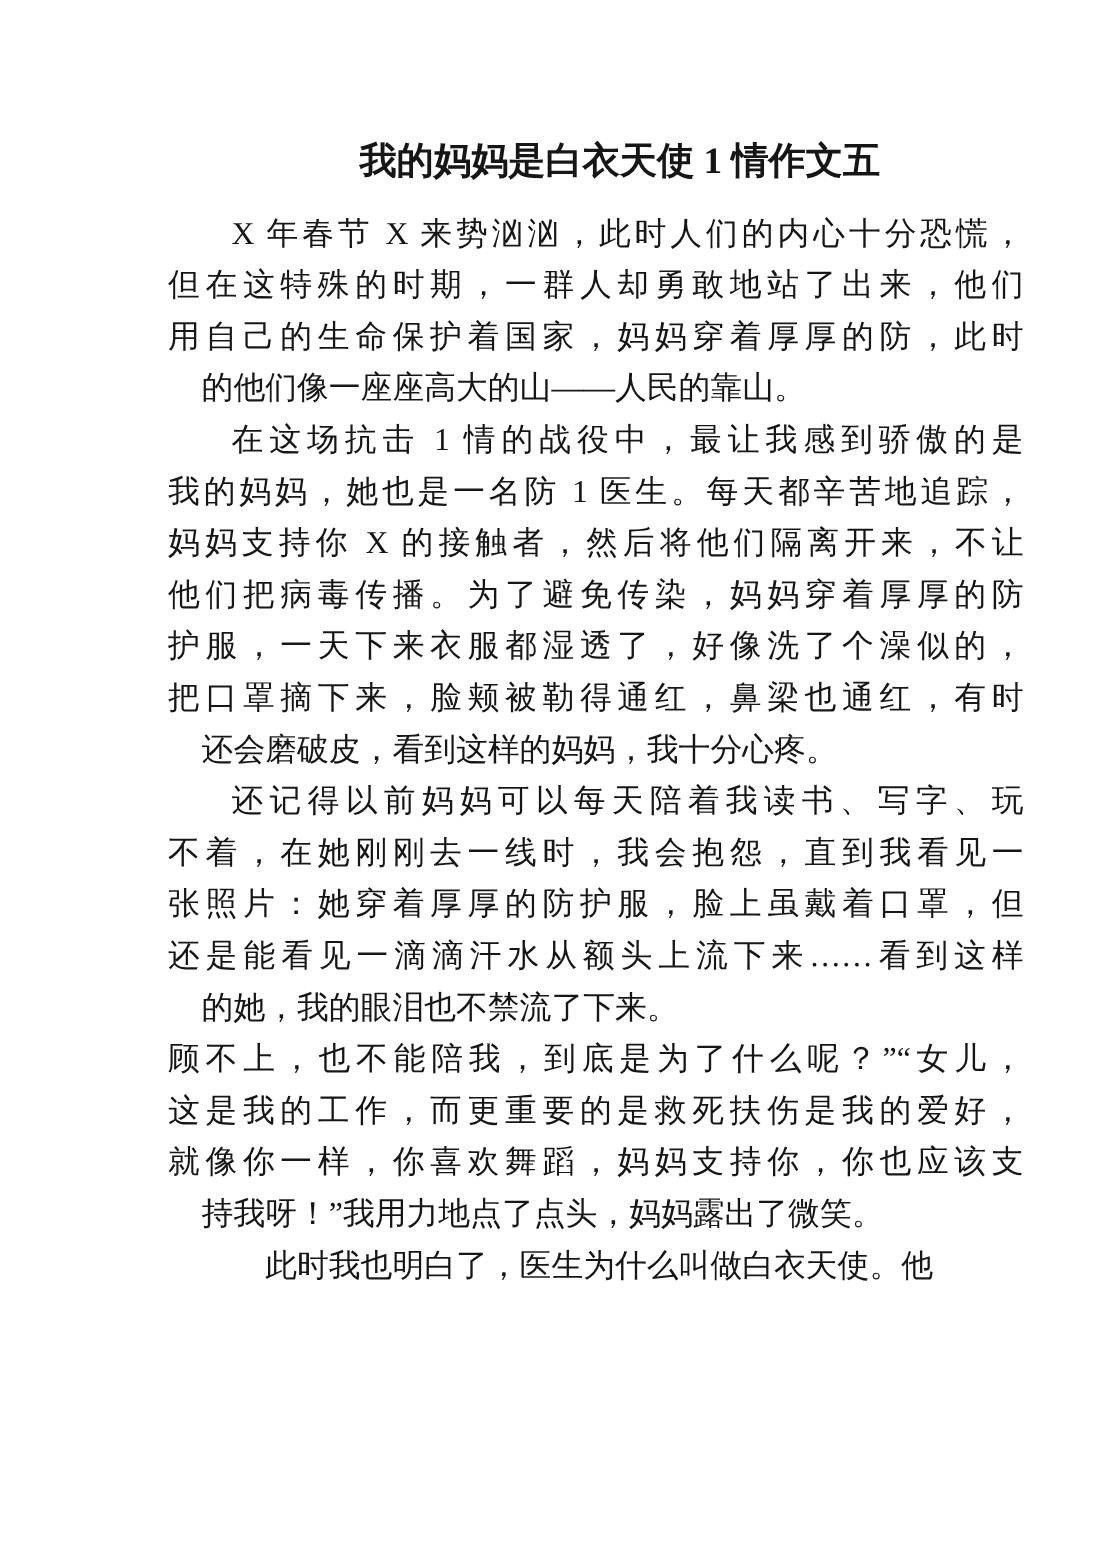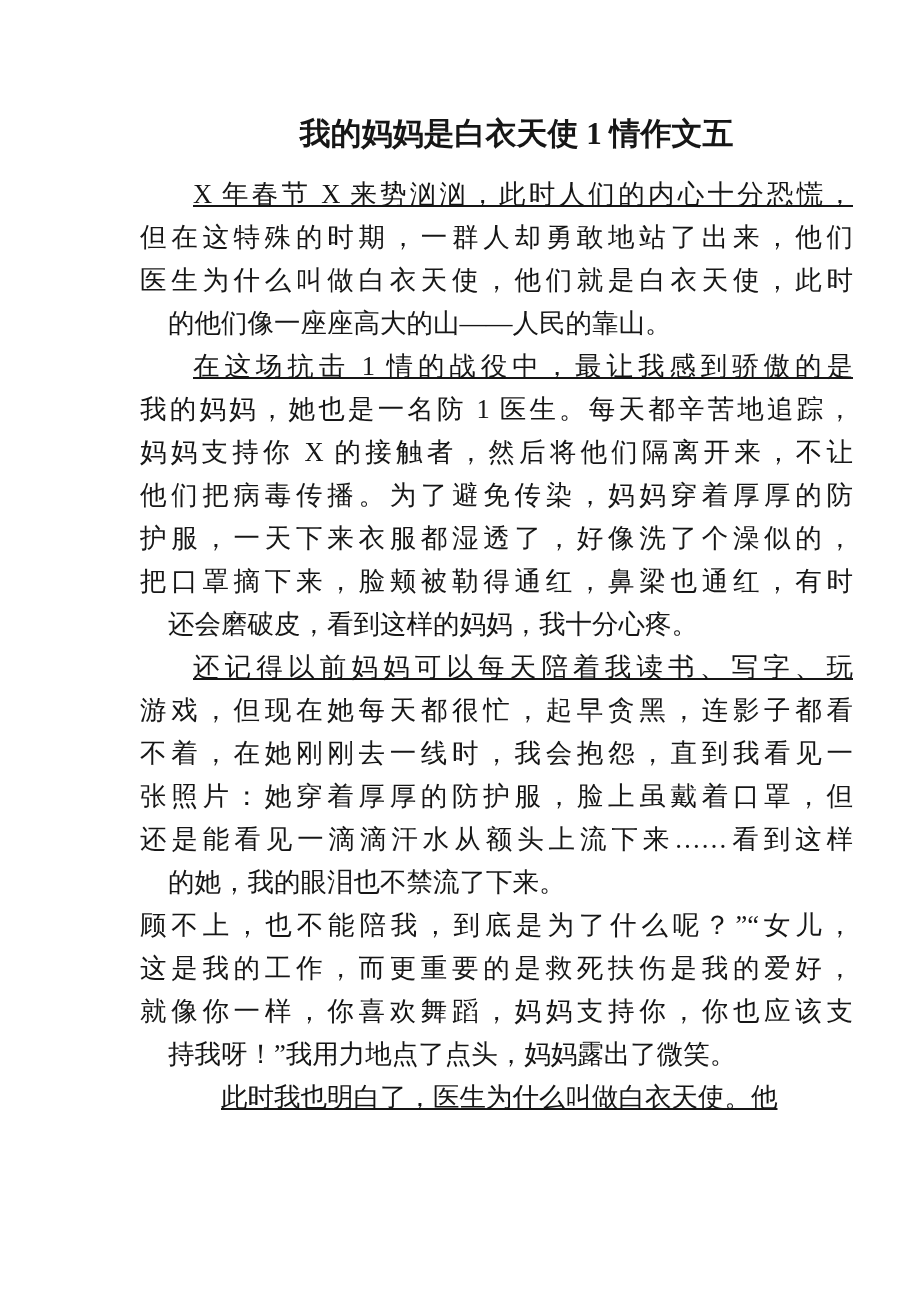--- a/index.html
+++ b/index.html
@@ -38,51 +38,49 @@
   .line {
     font-size: 26.5px;
     line-height: 43px;
     height: 43px;
     text-align: justify;
     text-align-last: justify;
     overflow: hidden;
   }
   .line.para-start {
     text-indent: 2em;
-    text-decoration: underline;
   }
   .line.para-end {
     text-align-last: left;
     margin-left: 28px;
   }
 </style>
 </head>
 <body>
 
 <div class="page">
   <h1 class="doc-title">我的妈妈是白衣天使 1 情作文五</h1>
   <div class="doc-body">
       <div class="paragraph">
         <div class="line para-start">X 年春节 X 来势汹汹，此时人们的内心十分恐慌，</div>
         <div class="line">但在这特殊的时期，一群人却勇敢地站了出来，他们</div>
-        <div class="line">医生为什么叫做白衣天使，他们就是白衣天使，此时</div>
+        <div class="line">用自己的生命保护着国家，妈妈穿着厚厚的防，此时</div>
         <div class="line para-end">的他们像一座座高大的山——人民的靠山。</div>
       </div>
       <div class="paragraph">
         <div class="line para-start">在这场抗击 1 情的战役中，最让我感到骄傲的是</div>
         <div class="line">我的妈妈，她也是一名防 1 医生。每天都辛苦地追踪，</div>
         <div class="line">妈妈支持你 X 的接触者，然后将他们隔离开来，不让</div>
         <div class="line">他们把病毒传播。为了避免传染，妈妈穿着厚厚的防</div>
         <div class="line">护服，一天下来衣服都湿透了，好像洗了个澡似的，</div>
         <div class="line">把口罩摘下来，脸颊被勒得通红，鼻梁也通红，有时</div>
         <div class="line para-end">还会磨破皮，看到这样的妈妈，我十分心疼。</div>
       </div>
       <div class="paragraph">
         <div class="line para-start">还记得以前妈妈可以每天陪着我读书、写字、玩</div>
-        <div class="line">游戏，但现在她每天都很忙，起早贪黑，连影子都看</div>
         <div class="line">不着，在她刚刚去一线时，我会抱怨，直到我看见一</div>
         <div class="line">张照片：她穿着厚厚的防护服，脸上虽戴着口罩，但</div>
         <div class="line">还是能看见一滴滴汗水从额头上流下来……看到这样</div>
         <div class="line para-end">的她，我的眼泪也不禁流了下来。</div>
       </div>
       <div class="paragraph">
         <div class="line">顾不上，也不能陪我，到底是为了什么呢？”“女儿，</div>
         <div class="line">这是我的工作，而更重要的是救死扶伤是我的爱好，</div>
         <div class="line">就像你一样，你喜欢舞蹈，妈妈支持你，你也应该支</div>
         <div class="line para-end">持我呀！”我用力地点了点头，妈妈露出了微笑。</div>

